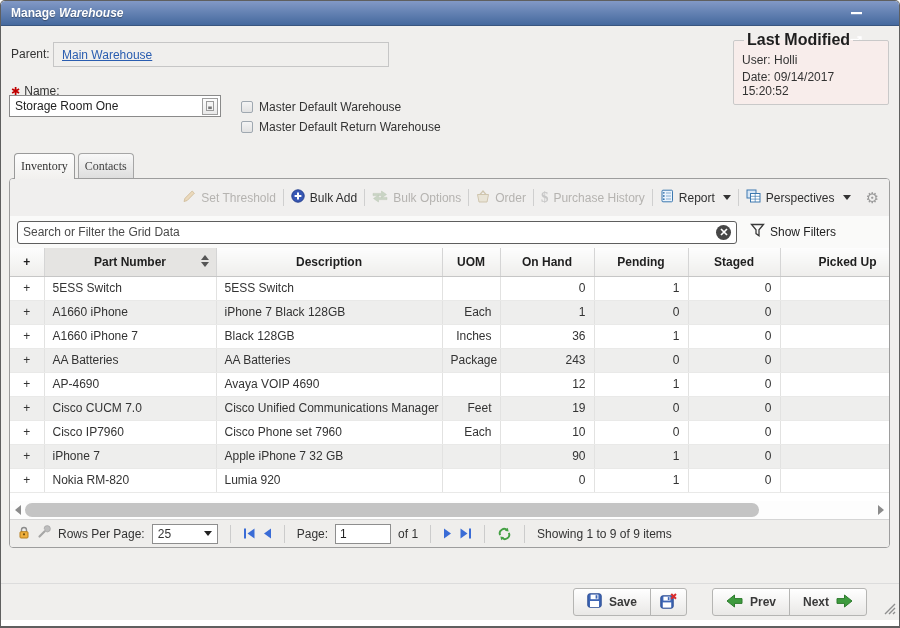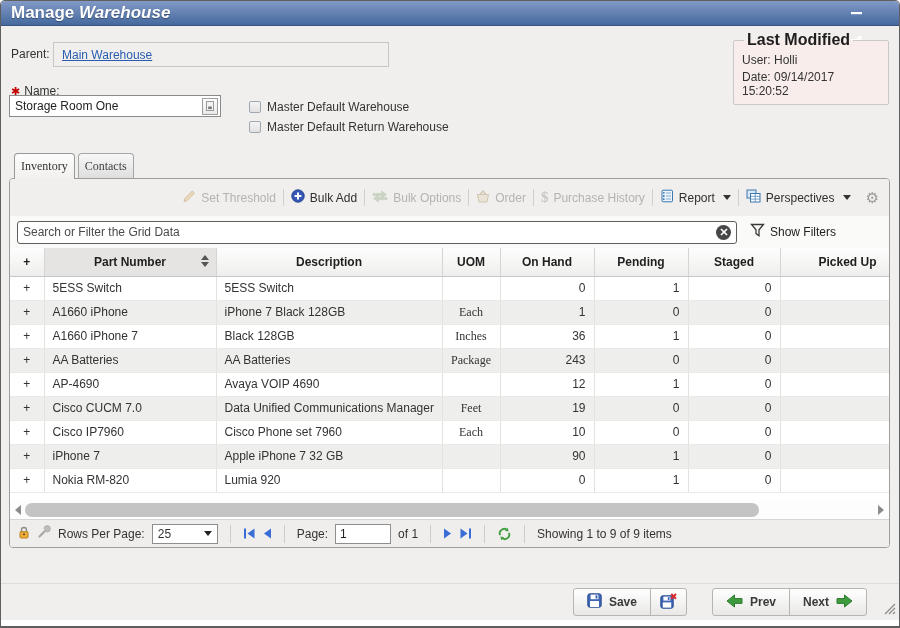--- a/index.html
+++ b/index.html
@@ -2,37 +2,37 @@
 <html><head>
 <meta charset="utf-8">
 <style>
   * { box-sizing: border-box; margin: 0; padding: 0; }
   html,body { width:900px; height:628px; }
   body { font-family:"Liberation Sans", sans-serif; font-size:12px; color:#333; background:#fff; position:relative; }
   .window { position:absolute; inset:0; background:#F0EFED; border:1px solid #5F5F5F; border-bottom-width:2px; border-radius:5px 5px 0 0; overflow:hidden; }
 
   
   .titlebar { height:25px; background:linear-gradient(#8299C6,#45699E); border-bottom:1px solid #39557F; border-radius:4px 4px 0 0; display:flex; align-items:center; padding:0 10px; color:#fff; }
-  .titlebar .title { font-weight:bold; font-size:17px; text-shadow:0 1px 1px rgba(0,0,0,.35); }
+  .titlebar .title { font-weight:bold; font-size:12px; text-shadow:0 1px 1px rgba(0,0,0,.35); }
   .titlebar .title em { font-style:italic; }
   .tb-right { margin-left:auto; display:flex; align-items:center; gap:16px;flex-direction:column; }
   .tb-options { display:flex; align-items:center; gap:5px; font-weight:bold; font-size:12.5px; text-shadow:0 1px 1px rgba(0,0,0,.35); cursor:pointer; }
   .tb-btn { display:flex; align-items:center; cursor:pointer; }
 
   
   .lbl { position:absolute; color:#333; }
   #parent-label { left:10px; top:46px; }
   #parent-box { position:absolute; left:52px; top:41px; width:336px; height:25px; border:1px solid #C6C6C6; display:flex; align-items:center; padding-left:8px; }
   #parent-box a { color:#2A5DB0; text-decoration:underline; cursor:pointer; }
   #name-label { left:10px; top:83px; }
   #name-label .req { color:#C00000; margin-right:4px; font-size:11px; }
   #name-input-wrap { position:absolute; left:8px; top:94px; width:212px; height:22px; background:#fff; border:1px solid #8A8A8A; display:flex; align-items:center; padding:0 2px 0 5px; }
   #name-input-wrap input { border:none; outline:none; flex:1; font:12px "Liberation Sans",sans-serif; color:#222; min-width:0; }
   .mini-btn { width:16px; height:17px; border:1px solid #9E9E9E; background:linear-gradient(#FDFDFD,#E9E9E9); display:flex; align-items:center; justify-content:center; cursor:pointer; }
-  .checks { position:absolute; left:248px; top:99px; }
+  .checks { position:absolute; left:240px; top:99px; }
   .check-row { display:flex; align-items:center; gap:6px; margin-bottom:6px; }
   .checkbox { width:12px; height:12px; border:1px solid #9FA8B0; background:linear-gradient(#F4F4F4,#E2E2E2); border-radius:2px; cursor:pointer; }
   fieldset.lastmod { position:absolute; right:10px; top:30px; width:156px; border:1px solid #C9C9C9; border-radius:2px; background:#F8EDEB; padding:1px 8px 6px 8px; }
   fieldset.lastmod legend { font-weight:bold; font-size:16px; color:#1E1E1E; padding:0 3px; margin-left:2px; }
   fieldset.lastmod div { margin-top:3px; color:#333; }
 
   
   .tabs { position:absolute; left:13px; top:152px; display:flex; gap:3px; z-index:3; }
   .tab { height:25px; padding:0 6px; display:flex; align-items:center; border:1px solid #A6A6A6; border-bottom:none; border-radius:4px 4px 0 0; cursor:pointer; font-size:12px; color:#333;font-family:Liberation Serif, serif; }
   .tab.active { background:linear-gradient(#FDFDFD,#F1F0EE); position:relative; height:26px; margin-bottom:-1px; border-color:#999; }
@@ -61,21 +61,21 @@
   th.c-part { text-align:left; padding-left:8px; background:#E5E4E2 !important; }
   th.c-desc { text-align:left; padding-left:8px; }
   th.c-picked_up { text-align:left; padding-left:14px; }
   .sort-arrows { position:absolute; right:7px; top:7px; display:flex; flex-direction:column; gap:2px; }
   .sort-arrows i { display:block; width:0; height:0; border-left:4px solid transparent; border-right:4px solid transparent; }
   .sort-arrows .up { border-bottom:5px solid #555; }
   .sort-arrows .dn { border-top:5px solid #555; }
   table.grid td { height:24px; font-size:12px; color:#333; border-bottom:1px solid #E9E9E8; border-right:1px solid #E2E2E1; padding:0 8px; white-space:nowrap; overflow:hidden; background:#fff; }
   tr.alt td { background:#EEEEED; }
   td.c-expand { text-align:center; color:#444; font-size:13px; cursor:pointer; }
-  td.c-uom { text-align:center;font-family:Liberation Serif, serif; }
+  td.c-uom { text-align:right; }
   td.c-on_hand, td.c-pending, td.c-staged { text-align:right; padding-right:20px; }
 
   .hscroll { height:18px; flex:none; display:flex; align-items:center; background:#FDFDFD; padding:0 3px; }
   .hs-arrow { width:10px; height:12px; display:flex; align-items:center; justify-content:center; cursor:pointer; flex:none; }
   .hs-arrow i { width:0; height:0; border-top:5px solid transparent; border-bottom:5px solid transparent; }
   .hs-arrow.left i { border-right:6px solid #8B8B8B; }
   .hs-arrow.right i { border-left:6px solid #8B8B8B; }
   .hs-track { flex:1; height:14px; position:relative; }
   .hs-thumb { position:absolute; left:2px; top:0; width:86%; height:14px; background:#C4C4C4; border-radius:7px; cursor:grab; }
 
@@ -343,21 +343,21 @@
               <td class="c-desc">Avaya VOIP 4690</td>
               <td class="c-uom"></td>
               <td class="c-on_hand">12</td>
               <td class="c-pending">1</td>
               <td class="c-staged">0</td>
               <td class="c-picked_up"></td>
             </tr>
             <tr class="alt">
               <td class="c-expand">+</td>
               <td class="c-part">Cisco CUCM 7.0</td>
-              <td class="c-desc">Data Unified Communications Manager</td>
+              <td class="c-desc">Cisco Unified Communications Manager</td>
               <td class="c-uom">Feet</td>
               <td class="c-on_hand">19</td>
               <td class="c-pending">0</td>
               <td class="c-staged">0</td>
               <td class="c-picked_up"></td>
             </tr>
             <tr>
               <td class="c-expand">+</td>
               <td class="c-part">Cisco IP7960</td>
               <td class="c-desc">Cisco Phone set 7960</td>

